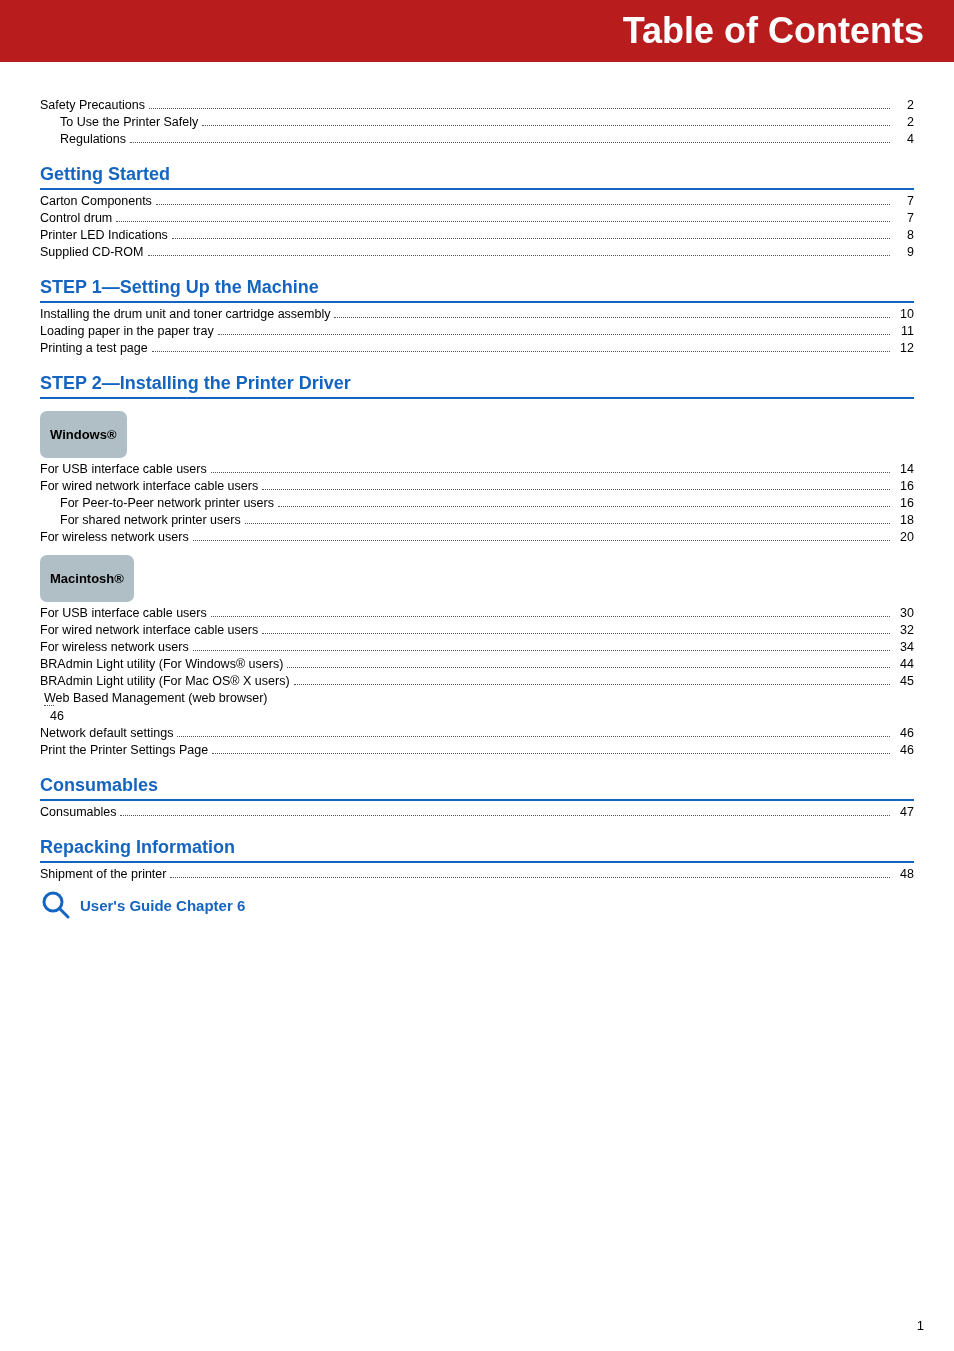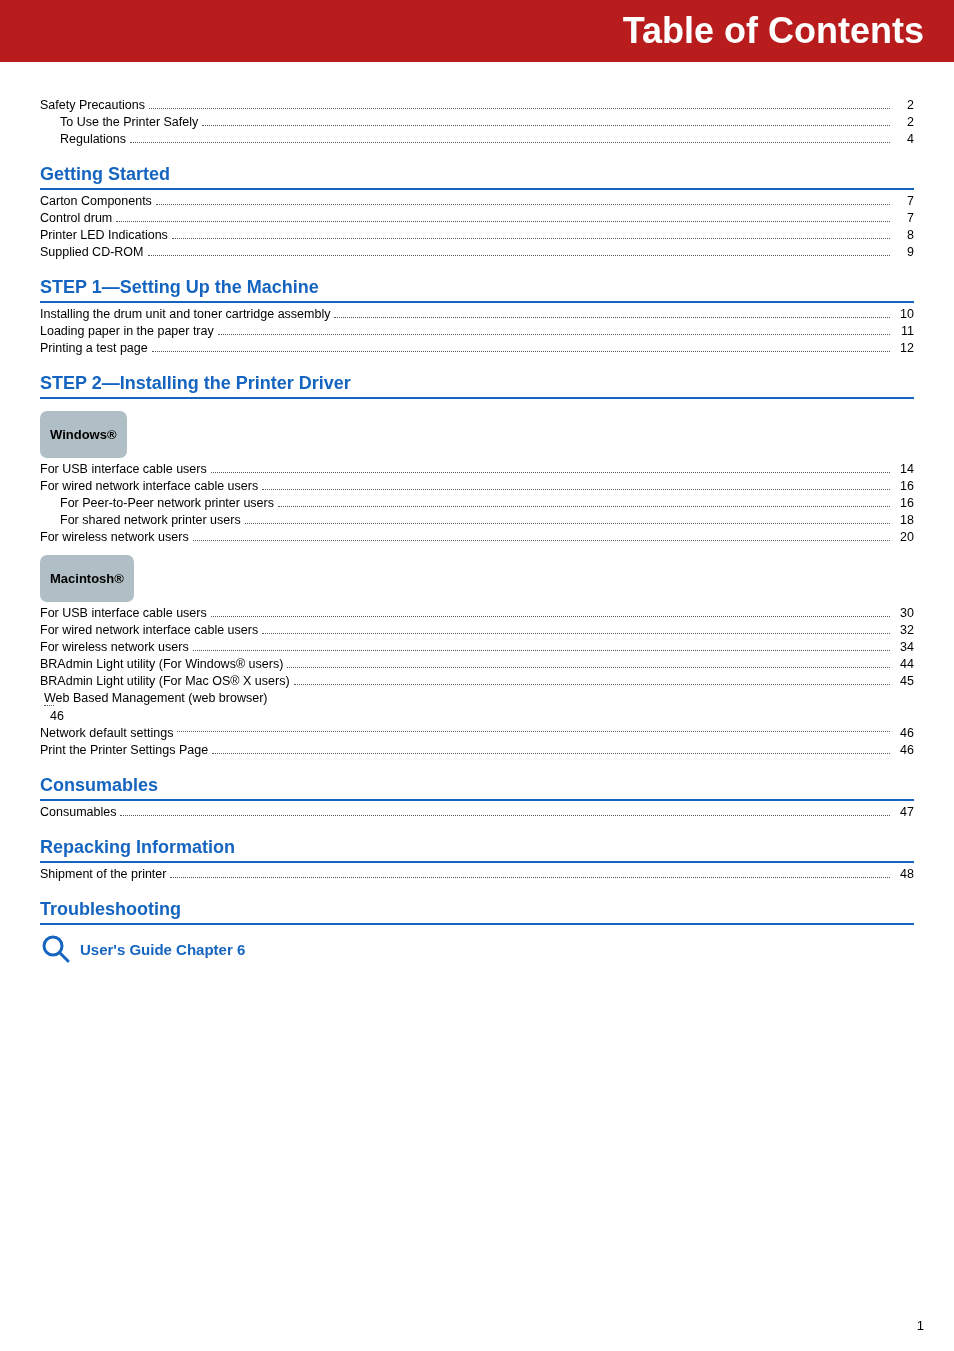--- a/index.html
+++ b/index.html
@@ -211,42 +211,40 @@
         <span class="dots"></span>
         <span class="page-num">44</span>
       </div><div class="toc-entry" style="padding-left: 0px;">
         <span class="entry-title">BRAdmin Light utility (For Mac OS® X users)</span>
         <span class="dots"></span>
         <span class="page-num">45</span>
       </div><div class="toc-entry" style="padding-left: 0px; flex-direction: column;">
         <span class="entry-title">Web Based Management (web browser)</span>
         <span class="dots"></span>
         <span class="page-num">46</span>
-      </div><div class="toc-entry" style="padding-left: 0px; align-items: center;">
+      </div><div class="toc-entry" style="padding-left: 0px;">
         <span class="entry-title">Network default settings</span>
         <span class="dots"></span>
         <span class="page-num">46</span>
       </div><div class="toc-entry" style="padding-left: 0px;">
         <span class="entry-title">Print the Printer Settings Page</span>
         <span class="dots"></span>
         <span class="page-num">46</span>
       </div><div class="section-header">
         <h2>Consumables</h2>
       </div><div class="toc-entry" style="padding-left: 0px;">
         <span class="entry-title">Consumables</span>
         <span class="dots"></span>
         <span class="page-num">47</span>
       </div><div class="section-header">
         <h2>Repacking Information</h2>
       </div><div class="toc-entry" style="padding-left: 0px;">
         <span class="entry-title">Shipment of the printer</span>
         <span class="dots"></span>
         <span class="page-num">48</span>
-      </div><div class="section-header">
-        <h2>Troubleshooting</h2>
       </div><div class="users-guide-box">
         <svg class="search-icon" viewBox="0 0 32 32" width="32" height="32">
           <circle cx="13" cy="13" r="9" stroke="#1565c0" stroke-width="3" fill="none"></circle>
           <line x1="20" y1="20" x2="28" y2="28" stroke="#1565c0" stroke-width="3" stroke-linecap="round"></line>
         </svg>
         <span class="guide-text">User's Guide Chapter 6</span>
       </div></div>
 
 </div>
 

